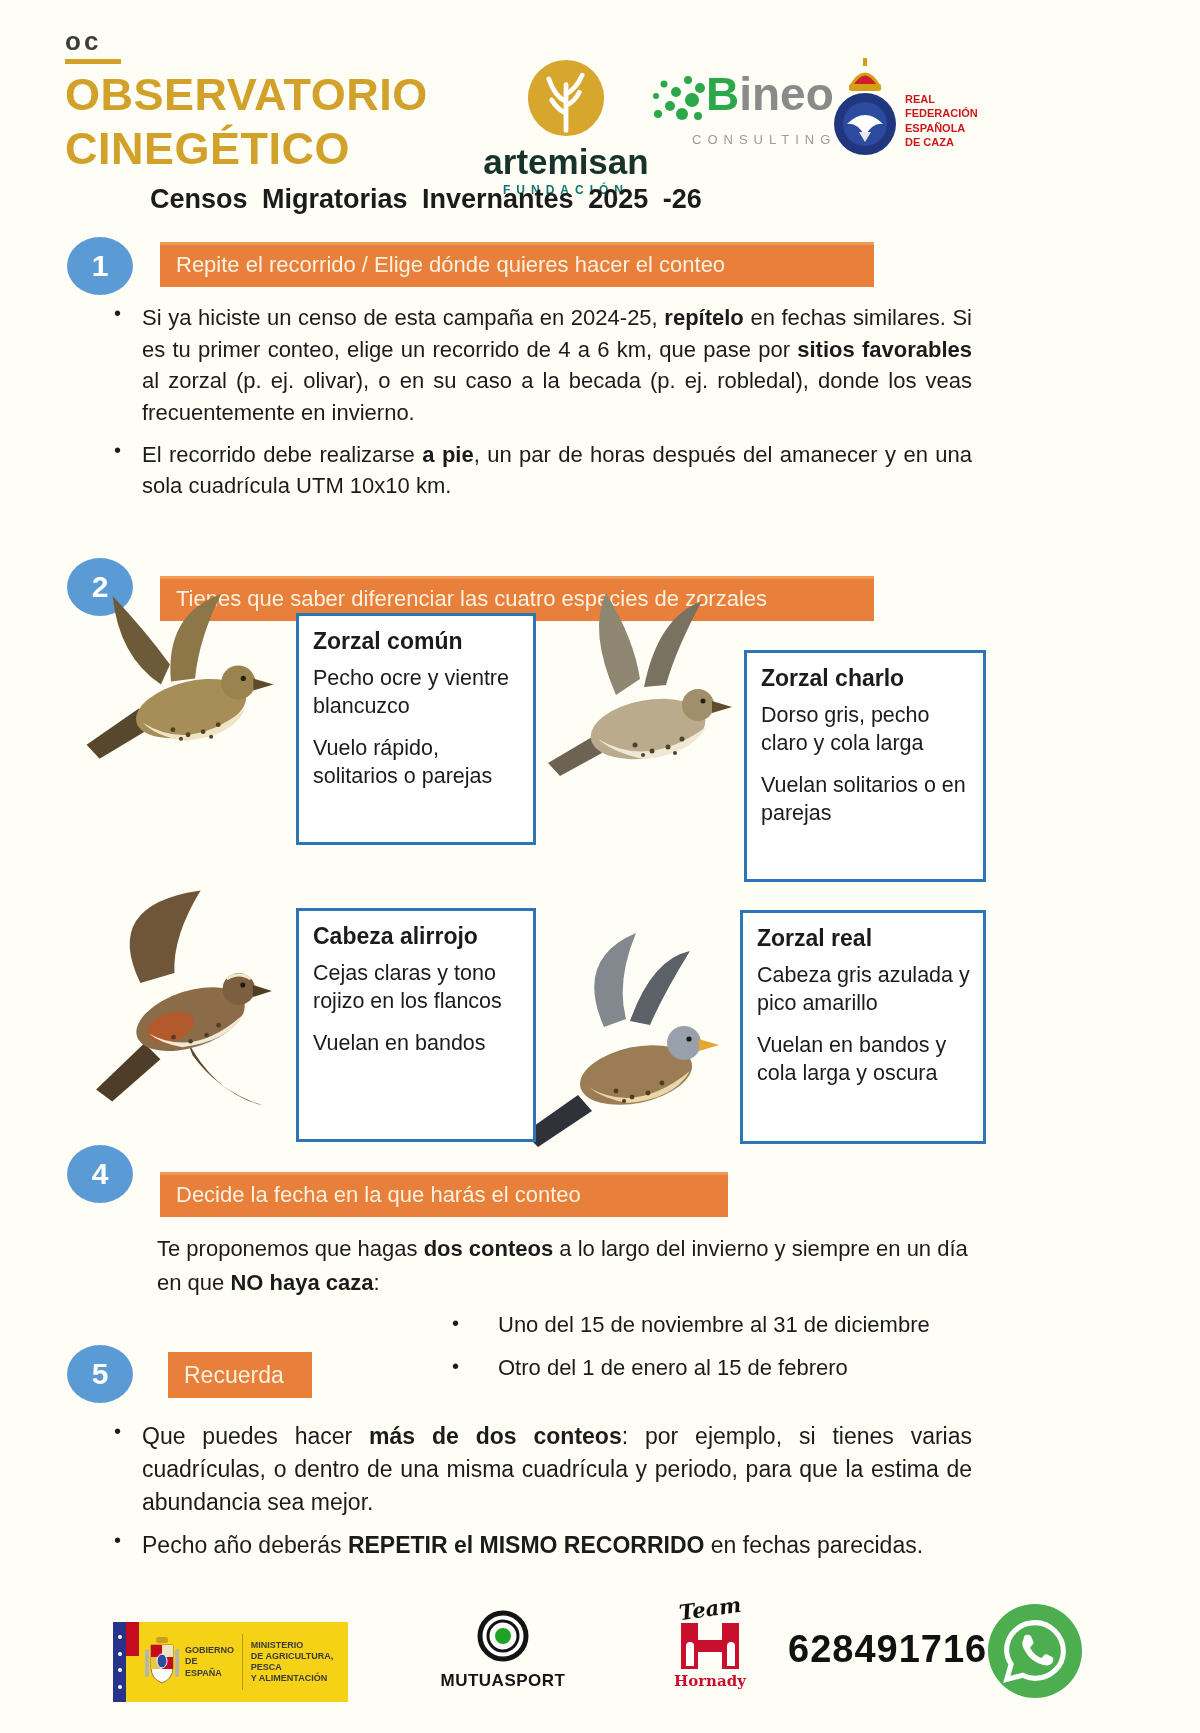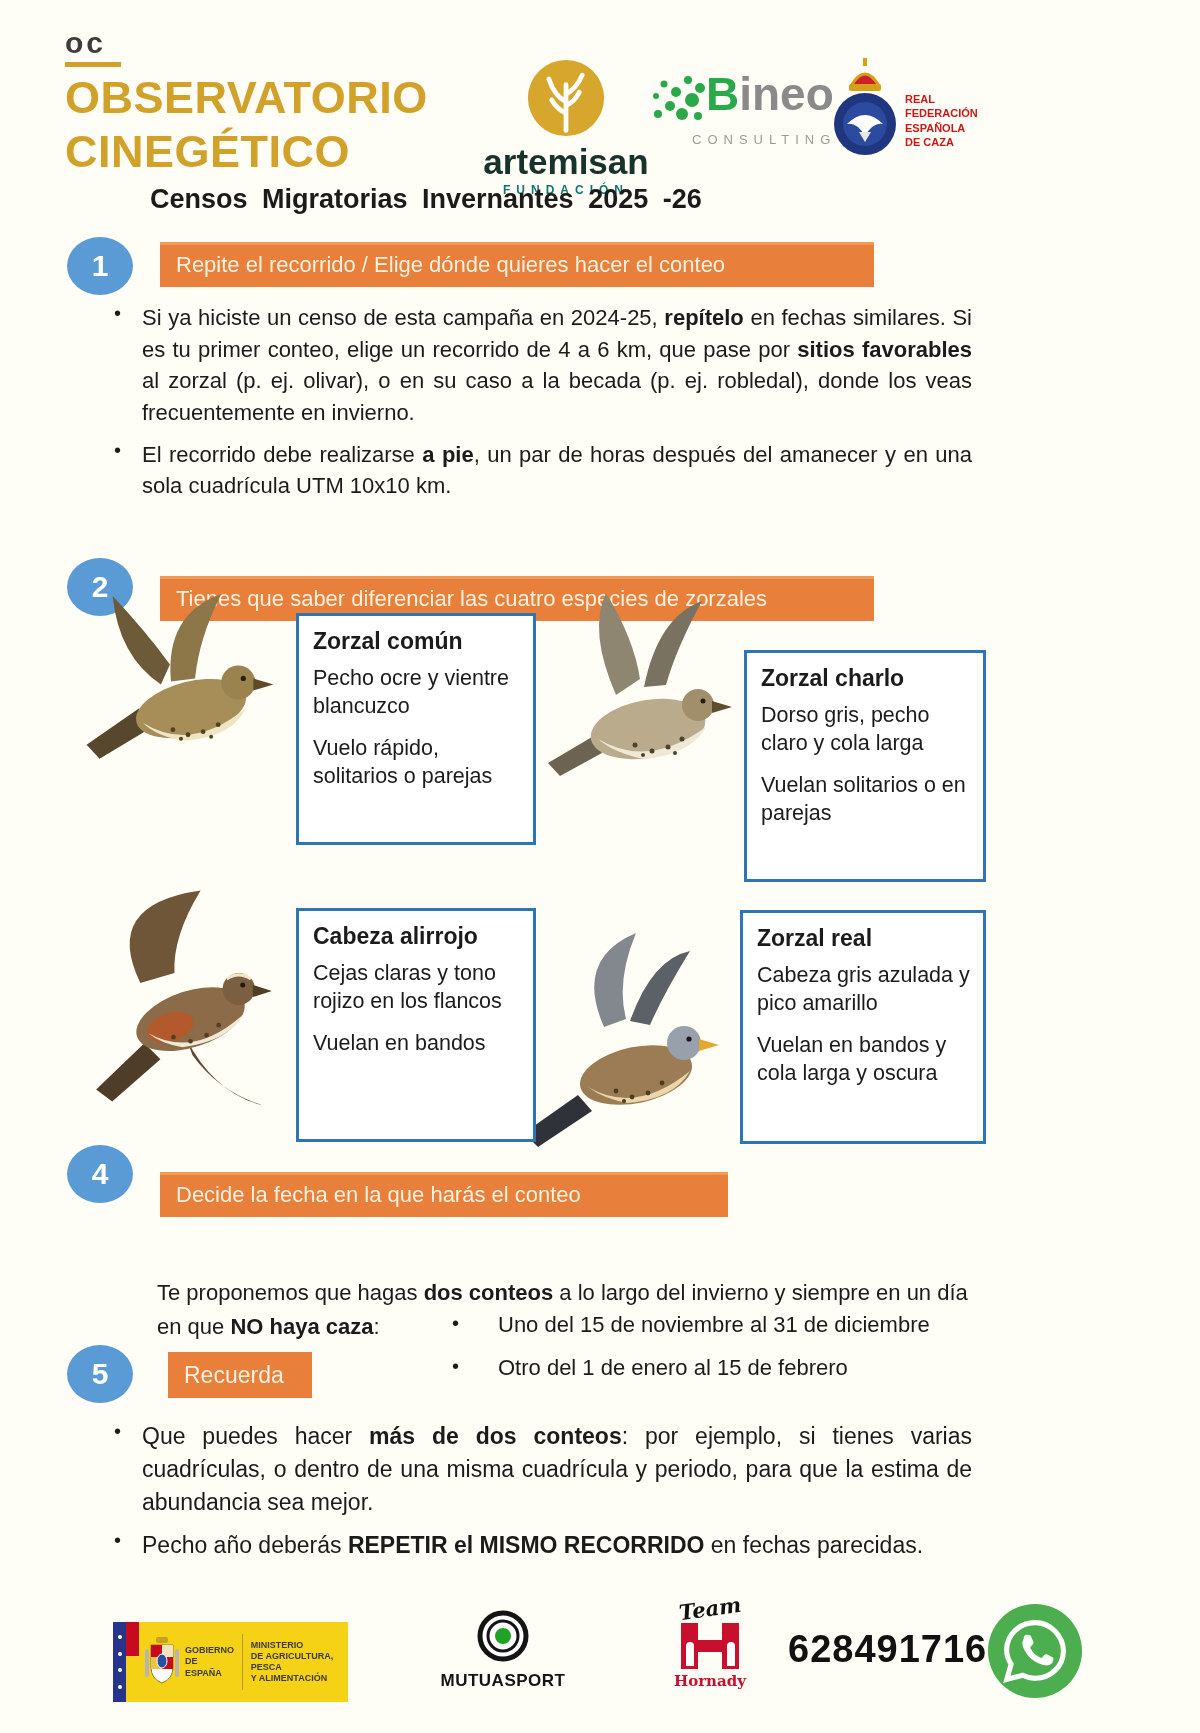--- a/index.html
+++ b/index.html
@@ -4,21 +4,21 @@
 <style>
   * { margin:0; padding:0; box-sizing:border-box; }
   html,body { background:#e9e9e9; }
   .page {
     position:relative; width:1200px; height:1733px; margin:0 auto;
     background:#FFFEF6; overflow:hidden;
     font-family:"Liberation Sans", sans-serif; color:#1b1b1b;
   }
   
   .oc-logo { position:absolute; left:65px; top:26px; }
-  .oc-abbr { font-size:30px; font-weight:bold; letter-spacing:3px; color:#3c3c3c; }
+  .oc-abbr { font-size:26px; font-weight:bold; letter-spacing:3px; color:#3c3c3c; }
   .oc-underline { width:56px; height:5px; background:#D2A12A; margin-top:2px; }
   .oc-title { font-size:45px; font-weight:800; color:#D2A12A; line-height:1.02; margin-top:8px; letter-spacing:0.5px; }
   .artemisan { position:absolute; left:478px; top:58px; width:176px; text-align:center; }
   .artemisan .word { font-size:35px; font-weight:bold; color:#17332C; line-height:1; margin-top:2px; }
   .artemisan .tag  { font-size:12px; font-weight:bold; color:#0f766e; letter-spacing:6px; margin-top:4px; }
   .bineo { position:absolute; left:650px; top:64px; width:190px; }
   .bineo-row { display:flex; align-items:center; }
   .bineo-word { font-size:46px; font-weight:bold; line-height:0.9; }
   .bineo-word .b { color:#2BA84A; } .bineo-word .rest { color:#8a8a8a; }
   .bineo .tag { font-size:13px; color:#9a9a9a; letter-spacing:6px; margin:6px 0 0 42px; }
@@ -37,21 +37,21 @@
   .bullet { display:flex; margin-bottom:10px; }
   .bullet .dot { width:42px; padding-left:14px; font-size:20px; flex:none; }
   .bullet .btxt { flex:1; text-align:justify; line-height:1.44; }
   .fs22 { font-size:22px; } .fs23 { font-size:23px; }
   
   .species-box { position:absolute; background:#fff; border:3px solid #2E75B6; padding:12px 12px 10px 14px; }
   .sp-name { font-size:23px; font-weight:bold; margin-bottom:10px; }
   .sp-desc { font-size:21.5px; line-height:1.3; margin-bottom:14px; }
   .bird { position:absolute; }
   
-  .intro { position:absolute; line-height:1.55;margin-top:44px; }
+  .intro { position:absolute; line-height:1.55; }
   .date-bullets { position:absolute; }
   .date-bullet { display:flex; margin-bottom:17px; }
   .date-bullet .dot { width:46px; font-size:20px; flex:none; }
   .badge { position:absolute; background:#E87F3B; color:#FBF1DF; font-size:23px;
            display:flex; align-items:center; padding-left:16px; }
   
   .gov { position:absolute; left:113px; top:1622px; width:235px; height:80px; background:#F5D215; display:flex; align-items:center; }
   .gov-strip { width:26px; height:80px; flex:none; display:flex; }
   .gov-strip .blue { width:13px; height:80px; background:#27348B; display:flex; flex-direction:column; align-items:center; justify-content:space-evenly; }
   .gov-strip .blue i { width:4px; height:4px; border-radius:50%; background:#fff; }

